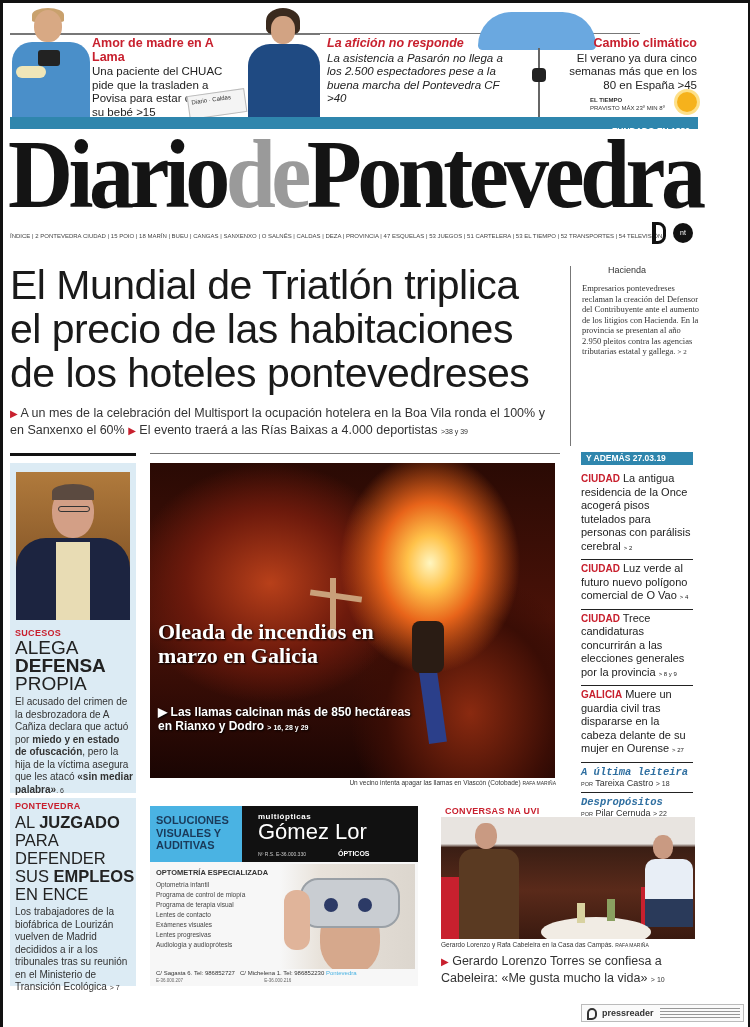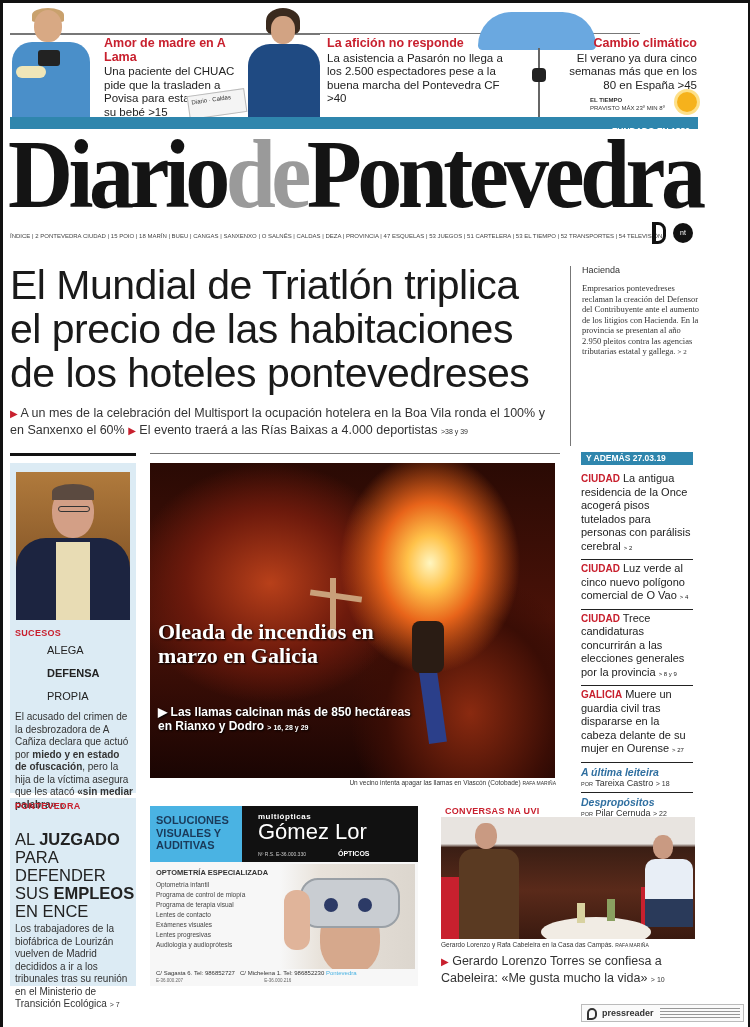--- a/index.html
+++ b/index.html
@@ -5,22 +5,22 @@
   * { box-sizing: border-box; margin: 0; padding: 0; }
   html, body { width: 750px; height: 1027px; overflow: hidden; background: #ffffff; }
   body { font-family: "Liberation Sans", sans-serif; color: #1a1a1a; position: relative; }
   .frame { position: absolute; left: 0; top: 0; width: 750px; height: 1027px; border-left: 3px solid #111; border-top: 3px solid #111; border-right: 2px solid #111; }
 
   
   .teaser-rule { position: absolute; left: 10px; top: 33px; width: 310px; height: 2px; background: #777; }
   .teaser-rule2 { position: absolute; left: 320px; top: 33px; width: 320px; height: 1px; background: #777; }
   .teaser { position: absolute; top: 37px; font-size: 11.5px; line-height: 13.5px; color: #222; }
   .teaser .t-title { color: #c8202e; font-weight: bold; font-size: 12.5px; display: block; margin-bottom: 1px; }
-  .teaser-1 { left: 104px; width: 150px; }
-  .teaser-2 { left: 327px; width: 185px; }
+  .teaser-1 { left: 92px; width: 150px; }
+  .teaser-2 { left: 327px; width: 185px; font-style: italic; }
   .teaser-3 { left: 555px; width: 142px; text-align: right; }
 
   .photo-nurse { position: absolute; left: 8px; top: 8px; width: 82px; height: 110px; }
   .photo-nurse .head { position: absolute; left: 26px; top: 2px; width: 28px; height: 32px; border-radius: 50% 50% 45% 45%; background: #d8a984; }
   .photo-nurse .hair { position: absolute; left: 24px; top: 0; width: 32px; height: 14px; border-radius: 50% 50% 10% 10%; background: #c9a16d; }
   .photo-nurse .body { position: absolute; left: 4px; top: 34px; width: 78px; height: 76px; border-radius: 20px 20px 0 0; background: #4a8fc9; }
   .photo-nurse .cam { position: absolute; left: 30px; top: 42px; width: 22px; height: 16px; background: #222; border-radius: 3px; }
   .photo-nurse .arm { position: absolute; left: 8px; top: 58px; width: 30px; height: 12px; background: #efe6b8; border-radius: 6px; }
 
   .mini-paper { position: absolute; left: 188px; top: 92px; width: 58px; height: 24px; background: #f4f4f4; border: 1px solid #bbb; transform: rotate(-8deg); font-size: 6px; color: #333; padding: 3px; }
@@ -53,54 +53,54 @@
 
   
   .main-headline { position: absolute; left: 10px; top: 263px; width: 550px; font-family: Liberation Sans, sans-serif; font-size: 41px; line-height: 44px; color: #1a1a1a; letter-spacing: -0.5px; }
   .main-sub { position: absolute; left: 10px; top: 405px; width: 550px; font-size: 12.5px; line-height: 16px; color: #333; }
   .tri { color: #c8202e; font-size: 10px; }
   .ref { font-size: 7px; color: #333; }
 
   
   .right-col-line { position: absolute; left: 570px; top: 266px; width: 1px; height: 180px; background: #777; }
   .hacienda { position: absolute; left: 582px; top: 265px; width: 118px; }
-  .hacienda .kicker { font-size: 9px; color: #333; }
+  .hacienda .kicker { font-size: 9px; color: #333; margin-left: 26px; }
   .hacienda .h-title { font-family: "Liberation Serif", serif; font-size: 16px; line-height: 17.5px; color: #222; margin-top: 1px; }
   .hacienda .h-body { font-family: "Liberation Serif", serif; font-size: 8.5px; line-height: 10.5px; color: #333; margin-top: 8px; }
 
   
   .yademas-bar { position: absolute; left: 581px; top: 452px; width: 112px; height: 13px; background: #2f86ad; color: #fff; font-size: 8.5px; font-weight: bold; line-height: 13px; padding-left: 5px; }
   .ya-list { position: absolute; left: 581px; top: 470px; width: 112px; }
   .ya-item { font-size: 11px; line-height: 13.5px; color: #222; padding: 2px 0 4px 0; border-bottom: 1px solid #222; }
   .ya-item .sec { color: #c8202e; font-size: 10px; font-weight: bold; }
   .ya-item .pg { font-size: 6px; }
   .ya-opinion { padding: 3px 0 4px 0; border-bottom: 1px solid #222; }
-  .ya-opinion .op-title { font-family: Liberation Sans, sans-serif; font-style: italic; font-weight: bold; font-size: 10.5px; color: #2f6fa0; }
+  .ya-opinion .op-title { font-family: Liberation Mono, monospace; font-style: italic; font-weight: bold; font-size: 10.5px; color: #2f6fa0; }
   .ya-opinion .op-author { font-size: 9px; color: #333; }
   .ya-opinion .por { font-size: 5.5px; }
 
   
   .left-rule { position: absolute; left: 10px; top: 453px; width: 126px; height: 3px; background: #111; }
   .mid-rule { position: absolute; left: 150px; top: 453px; width: 410px; height: 1px; background: #777; }
   .left-box { position: absolute; left: 10px; top: 463px; width: 126px; height: 330px; background: #dcebf4; }
   .left-box2 { position: absolute; left: 10px; top: 798px; width: 126px; height: 188px; background: #dcebf4; }
   .man-photo { position: absolute; left: 16px; top: 472px; width: 114px; height: 148px; background: linear-gradient(180deg,#b07a3c 0%,#8a5a2a 60%,#6d4620 100%); overflow: hidden; }
   .man-photo .head { position: absolute; left: 36px; top: 14px; width: 42px; height: 52px; border-radius: 48%; background: #d39f86; }
   .man-photo .hair { position: absolute; left: 36px; top: 12px; width: 42px; height: 16px; border-radius: 50% 50% 0 0; background: #5b4a40; }
   .man-photo .glasses { position: absolute; left: 42px; top: 34px; width: 32px; height: 6px; border: 1.5px solid #333; border-radius: 3px; }
   .man-photo .jacket { position: absolute; left: 0; top: 66px; width: 114px; height: 90px; border-radius: 30px 30px 0 0; background: #1c2440; }
   .man-photo .shirt { position: absolute; left: 40px; top: 70px; width: 34px; height: 80px; background: #e8dcb4; }
 
   .suc { position: absolute; left: 15px; top: 628px; width: 118px; }
   .kicker-red { color: #c8202e; font-size: 9px; font-weight: bold; letter-spacing: 0.3px; }
-  .suc .s-title { font-size: 11px; line-height: 23px; color: #222; margin-top: 1px; margin-left: 32px; }
+  .suc .s-title { font-size: 19px; line-height: 18px; color: #222; margin-top: 1px; }
   .s-title b { font-weight: bold; }
   .suc .s-body { font-size: 10px; line-height: 12.5px; color: #333; margin-top: 3px; }
   .ponte { position: absolute; left: 15px; top: 801px; width: 120px; }
-  .ponte .p-title { font-size: 16.5px; line-height: 18px; color: #222; margin-top: 19px; }
+  .ponte .p-title { font-size: 16.5px; line-height: 18px; color: #222; margin-top: 2px; }
   .ponte .p-body { font-size: 10px; line-height: 12.5px; color: #333; margin-top: 3px; }
 
   
   .fire-photo { position: absolute; left: 150px; top: 463px; width: 405px; height: 315px; overflow: hidden;
     background:
       radial-gradient(ellipse 90px 110px at 280px 100px, #fff6c0 0%, #ffc24a 25%, #e8641a 55%, rgba(120,30,10,0) 100%),
       radial-gradient(ellipse 140px 120px at 120px 120px, #b8401a 0%, #6d1a0c 60%, rgba(0,0,0,0) 100%),
       radial-gradient(ellipse 120px 140px at 320px 250px, #8a2a10 0%, #3a0d05 70%, rgba(0,0,0,0) 100%),
       linear-gradient(180deg, #2a0a04 0%, #4a1208 50%, #1a0503 100%); }
   .fire-photo .cross-v { position: absolute; left: 180px; top: 115px; width: 6px; height: 60px; background: #c9a07a; }
@@ -226,21 +226,21 @@
 
 <div class="right-col-line"></div>
 <div class="hacienda">
   <div class="kicker">Hacienda</div>
   <div class="h-body"><span>Empresarios pontevedreses reclaman la creación del Defensor del Contribuyente ante el aumento de los litigios con Hacienda. En la provincia se presentan al año 2.950 pleitos contra las agencias tributarias estatal y gallega.</span> <span class="ref">&gt; 2</span></div>
 </div>
 
 <div class="yademas-bar">Y ADEMÁS 27.03.19</div>
 <div class="ya-list">
   <div class="ya-item"><span class="sec">CIUDAD</span> <span>La antigua residencia de la Once acogerá pisos tutelados para personas con parálisis cerebral</span> <span class="pg">&gt; 2</span></div>
-  <div class="ya-item"><span class="sec">CIUDAD</span> <span>Luz verde al cinco nuevo polígono comercial de O Vao</span> <span class="pg">&gt; 4</span></div>
+  <div class="ya-item"><span class="sec">CIUDAD</span> <span>Luz verde al futuro nuevo polígono comercial de O Vao</span> <span class="pg">&gt; 4</span></div>
   <div class="ya-item"><span class="sec">CIUDAD</span> <span>Trece candidaturas concurrirán a las elecciones generales por la provincia</span> <span class="pg">&gt; 8 y 9</span></div>
   <div class="ya-item"><span class="sec">GALICIA</span> <span>Muere un guardia civil tras dispararse en la cabeza delante de su mujer en Ourense</span> <span class="pg">&gt; 27</span></div>
   <div class="ya-opinion">
     <div class="op-title">A última leiteira</div>
     <div class="op-author"><span class="por">POR</span> <span>Tareixa Castro</span> <span class="ref">&gt; 18</span></div>
   </div>
   <div class="ya-opinion">
     <div class="op-title">Despropósitos</div>
     <div class="op-author"><span class="por">POR</span> <span>Pilar Cernuda</span> <span class="ref">&gt; 22</span></div>
   </div>

